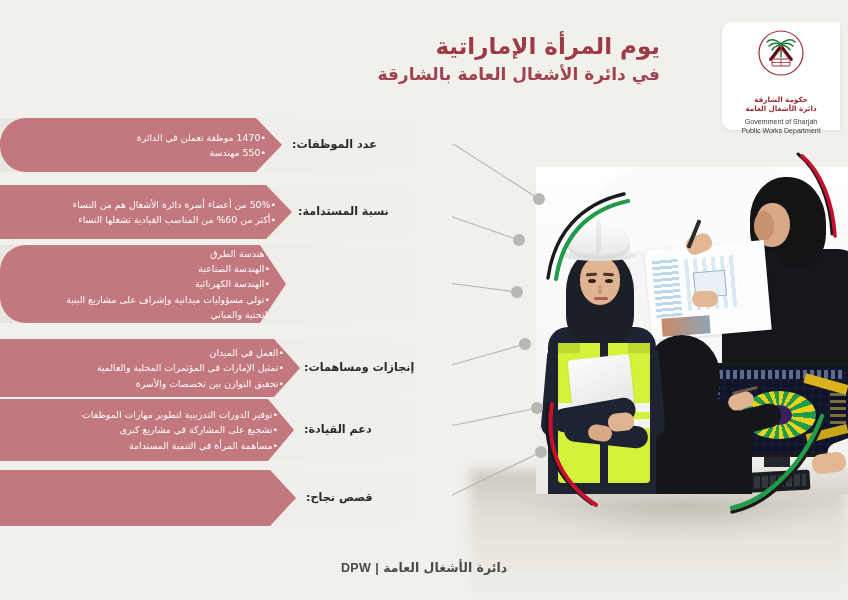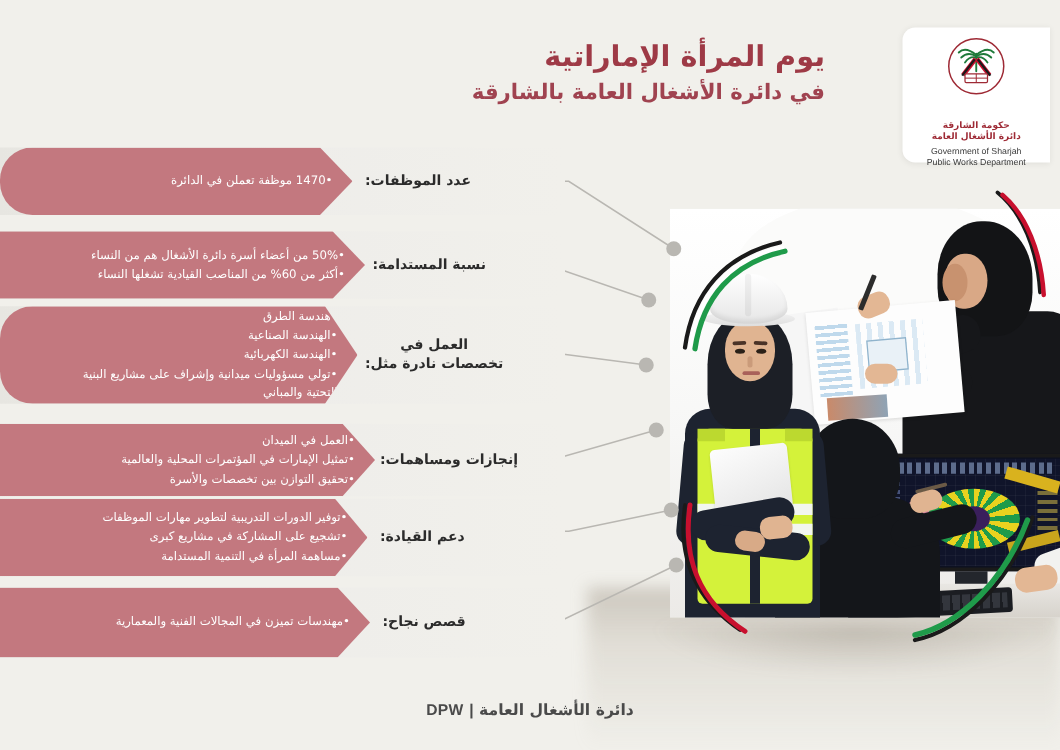--- a/index.html
+++ b/index.html
@@ -338,20 +338,21 @@
   </g>
 </svg>
 
 <div class="rows">
 
   <div class="row" style="top:118px;height:54px;width:452px;">
     <div class="band" style="width:452px;"></div>
     <div class="pill" style="right:170px;width:282px;">
       <div class="pill-text">
         <div class="ln">•<span>1470 موظفة تعملن في الدائرة</span></div>
+        <div class="ln">•<span>550 مهندسة</span></div>
       </div>
     </div>
     <div class="label" style="right:10px;width:150px;">
       <span>عدد الموظفات:</span>
     </div>
   </div>
 
   <div class="row" style="top:185px;height:54px;width:452px;">
     <div class="band" style="width:452px;"></div>
     <div class="pill" style="right:160px;width:332px;">
@@ -368,26 +369,20 @@
   <div class="row" style="top:245px;height:78px;width:452px;">
     <div class="band" style="width:452px;"></div>
     <div class="pill" style="right:166px;width:286px;">
       <div class="pill-text">
         <div class="ln">•<span>هندسة الطرق</span></div>
         <div class="ln">•<span>الهندسة الصناعية</span></div>
         <div class="ln">•<span>الهندسة الكهربائية</span></div>
         <div class="ln wrap">•<span>تولي مسؤوليات ميدانية وإشراف على مشاريع البنية التحتية والمباني</span></div>
       </div>
     </div>
-    <div class="label two" style="right:10px;width:150px;">
-      <div>
-        <div>العمل في</div>
-        <div>تخصصات نادرة مثل:</div>
-      </div>
-    </div>
   </div>
 
   <div class="row" style="top:339px;height:58px;width:452px;">
     <div class="band" style="width:452px;"></div>
     <div class="pill" style="right:152px;width:330px;">
       <div class="pill-text">
         <div class="ln">•<span>العمل في الميدان</span></div>
         <div class="ln">•<span>تمثيل الإمارات في المؤتمرات المحلية والعالمية</span></div>
         <div class="ln">•<span>تحقيق التوازن بين تخصصات والأسرة</span></div>
       </div>
@@ -408,21 +403,20 @@
     </div>
     <div class="label" style="right:14px;width:134px;">
       <span>دعم القيادة:</span>
     </div>
   </div>
 
   <div class="row" style="top:470px;height:56px;width:452px;">
     <div class="band" style="width:452px;"></div>
     <div class="pill" style="right:156px;width:330px;">
       <div class="pill-text">
-        <div class="ln">•<span>مهندسات تميزن في المجالات الفنية والمعمارية</span></div>
       </div>
     </div>
     <div class="label" style="right:20px;width:126px;">
       <span>قصص نجاح:</span>
     </div>
   </div>
 
 </div>
 
 <div class="footer">

